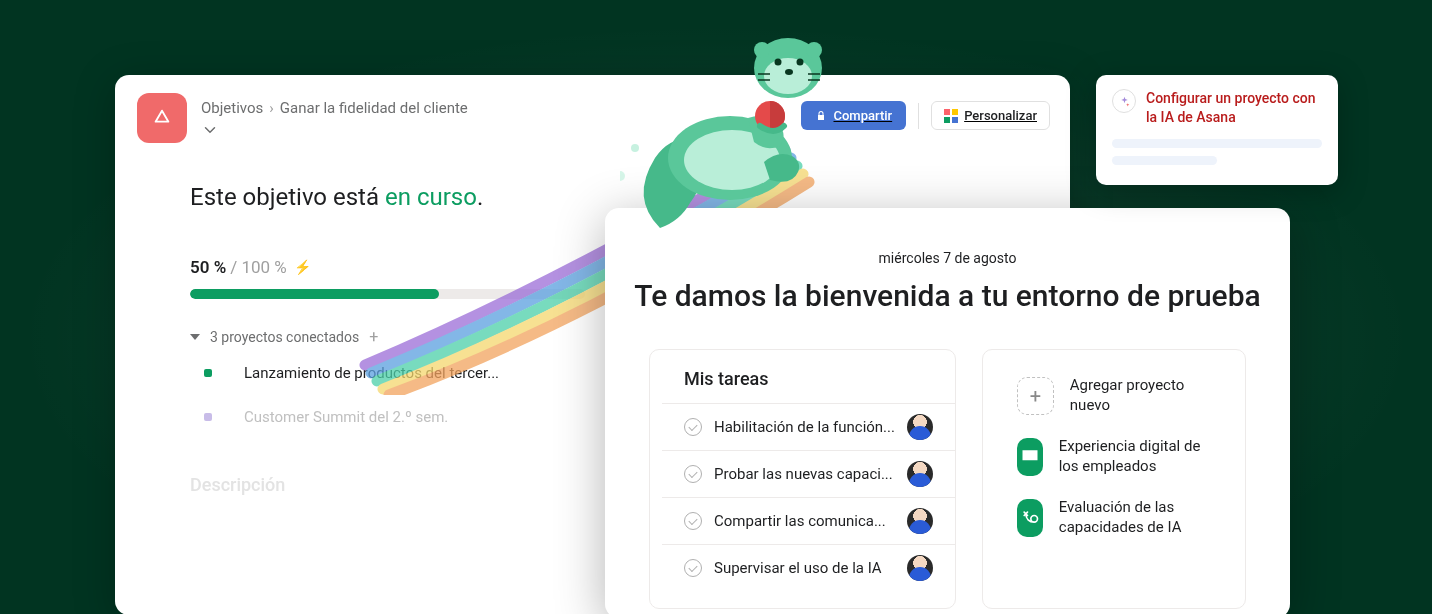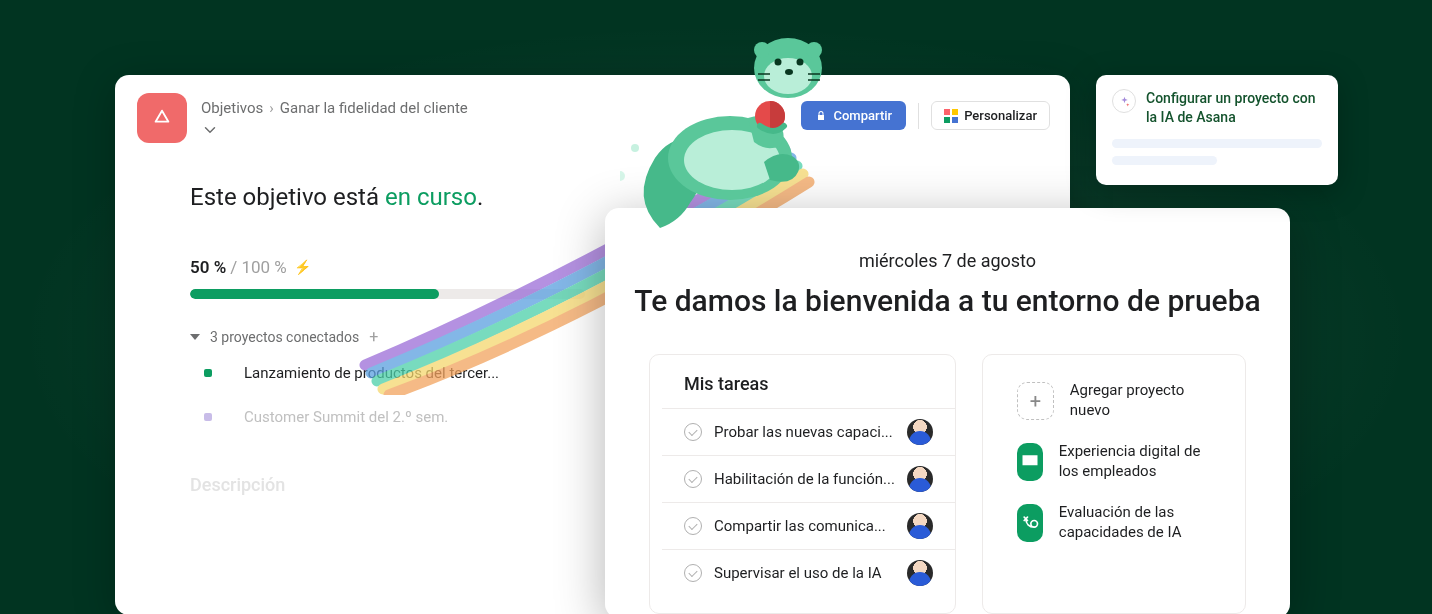--- a/index.html
+++ b/index.html
@@ -14,21 +14,21 @@
   }
   .obj-header { display:flex; align-items:flex-end; padding: 18px 22px 0 22px; gap: 14px; }
   .obj-icon { width:50px; height:50px; border-radius:12px; background:#f06a6a; display:flex; align-items:center; justify-content:center; flex:0 0 auto; }
   .obj-icon svg { width:22px; height:22px; }
   .obj-head-main { flex:1; }
   .breadcrumbs { font-size:15px; color:#6d6e6f; display:flex; align-items:center; gap:6px; margin-top:2px; }
   .chev { color:#a0a0a0; }
   .obj-title-row { display:flex; align-items:center; gap:8px; margin-top:4px; }
   .obj-title { font-size:28px; font-weight:500; color:#1e1f21; }
   .obj-drop svg { width:18px; height:18px; stroke:#6d6e6f; }
-  .obj-actions { display:flex; align-items:center; gap:12px; position:absolute; right:20px; top:26px; }
+  .obj-actions { display:flex; align-items:center; gap:12px; position:absolute; right:20px; top:26px;text-decoration:underline; }
   .btn-share { background:#4573d2; color:#fff; font-size:13px; font-weight:500; padding:7px 14px; border-radius:6px; display:flex; align-items:center; gap:6px; cursor:pointer; }
   .btn-share svg { width:12px; height:12px; fill:#fff; }
   .vsep { width:1px; height:26px; background:#e0e0e0; }
   .btn-cust { background:#fff; border:1px solid #e0e0e0; color:#1e1f21; font-size:13px; font-weight:500; padding:6px 12px; border-radius:6px; display:flex; align-items:center; gap:6px; cursor:pointer; }
   .cust-icon { width:14px; height:14px; display:grid; grid-template-columns:6px 6px; grid-template-rows:6px 6px; gap:2px; }
   .cust-icon span:nth-child(1){background:#fc636b;} .cust-icon span:nth-child(2){background:#ffc800;}
   .cust-icon span:nth-child(3){background:#0c9d61;} .cust-icon span:nth-child(4){background:#4573d2;}
 
   .obj-body { padding: 40px 90px 0 75px; }
   .status-line { font-size:24px; color:#1e1f21; font-weight:400; }
@@ -55,21 +55,21 @@
   .mb2 { width:22px; background:#8cd7b0; opacity:0.7; }
   .mb3 { width:24px; background:#8cd7b0; opacity:0.4; }
 
   .desc-label { margin-top:48px; font-size:18px; color:#e3e3e3; font-weight:500; }
 
   
   .rainbow { position:absolute; left:355px; top:105px; width:520px; height:290px; pointer-events:none; }
 
   
   .card-dash { position:absolute; left:605px; top:208px; width:685px; height:410px; background:#fff; border-radius:14px; box-shadow:0 10px 50px rgba(0,0,0,0.30); overflow:hidden; }
-  .dash-date { text-align:center; margin-top:42px; font-size:18px; color:#1e1f21; }
+  .dash-date { text-align:center; margin-top:42px; font-size:14px; color:#1e1f21; }
   .dash-welcome { text-align:center; margin-top:12px; font-size:30px; font-weight:500; color:#1e1f21; }
   .dash-cols { display:flex; gap:26px; padding: 36px 44px 0 44px; }
   .panel { flex:1; border:1px solid #edeae9; border-radius:10px; padding:18px 0 0 12px; min-height:260px; }
   .panel-title { font-size:18px; font-weight:500; color:#1e1f21; padding:0 22px 14px 22px; }
   .task-row { display:flex; align-items:center; gap:12px; padding:10px 22px; border-top:1px solid #edeae9; font-size:15px; color:#1e1f21; }
   .check-circ { width:18px; height:18px; border:1.5px solid #b0b0b0; border-radius:50%; position:relative; flex:0 0 auto; }
   .check-circ::after { content:''; position:absolute; left:4px; top:5px; width:7px; height:4px; border-left:1.5px solid #b0b0b0; border-bottom:1.5px solid #b0b0b0; transform:rotate(-45deg); }
   .task-label { flex:1; overflow:hidden; white-space:nowrap; text-overflow:ellipsis; }
   .avatar { width:26px; height:26px; border-radius:50%; background: radial-gradient(circle at 50% 30%, #f4d8c2 0%, #f4d8c2 30%, transparent 31%), linear-gradient(#2a2a2a,#2a2a2a); position:relative; overflow:hidden; }
   .avatar::after { content:''; position:absolute; bottom:0; left:2px; width:22px; height:14px; background:#2a5bd7; border-radius:14px 14px 0 0; }
@@ -80,21 +80,21 @@
   .proj-sq { width:38px; height:38px; border-radius:10px; background:#0c9d61; display:flex; align-items:center; justify-content:center; }
   .proj-sq svg { width:20px; height:20px; fill:#fff; }
   .proj-panel-label { font-size:15px; color:#1e1f21; line-height:1.3; max-width:170px; }
   .proj-add-label { color:#1e1f21; }
 
   
   .card-ai { position:absolute; right:94px; top:75px; width:242px; height:110px; background:#fff; border-radius:10px; box-shadow:0 6px 30px rgba(0,0,0,0.25); padding:14px 16px; }
   .ai-row { display:flex; gap:10px; align-items:flex-start; }
   .ai-icon { width:24px; height:24px; border-radius:50%; border:1px solid #e0e0e0; display:flex; align-items:center; justify-content:center; flex:0 0 auto; }
   .ai-icon svg { width:13px; height:13px; }
-  .ai-text { font-size:14px; font-weight:500; color:#14532d; line-height:1.35; }
+  .ai-text { font-size:14px; font-weight:500; color:#b91c1c; line-height:1.35; }
   .ai-skel { margin-top:12px; display:flex; flex-direction:column; gap:8px; }
   .skel { height:9px; background:#eef3fb; border-radius:5px; }
   .skel.s1 { width:100%; } .skel.s2 { width:50%; }
 
   
   .otter { position:absolute; left:620px; top:8px; width:230px; height:245px; pointer-events:none; }
 </style>
 </head>
 <body>
 
@@ -201,26 +201,26 @@
 </svg>
 
 <div class="card-dash">
   <div class="dash-date">miércoles 7 de agosto</div>
   <div class="dash-welcome">Te damos la bienvenida a tu entorno de prueba</div>
   <div class="dash-cols">
     <div class="panel">
       <div class="panel-title">Mis tareas</div>
       <div class="task-row">
         <span class="check-circ"></span>
-        <span class="task-label">Probar las nuevas capaci...</span>
+        <span class="task-label">Habilitación de la función...</span>
         <span class="avatar"></span>
       </div>
       <div class="task-row">
         <span class="check-circ"></span>
-        <span class="task-label">Habilitación de la función...</span>
+        <span class="task-label">Probar las nuevas capaci...</span>
         <span class="avatar"></span>
       </div>
       <div class="task-row">
         <span class="check-circ"></span>
         <span class="task-label">Compartir las comunica...</span>
         <span class="avatar"></span>
       </div>
       <div class="task-row">
         <span class="check-circ"></span>
         <span class="task-label">Supervisar el uso de la IA</span>

